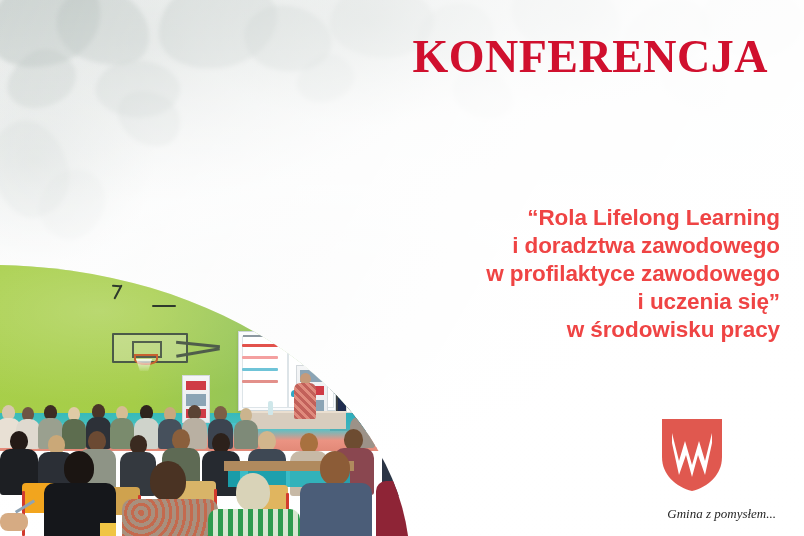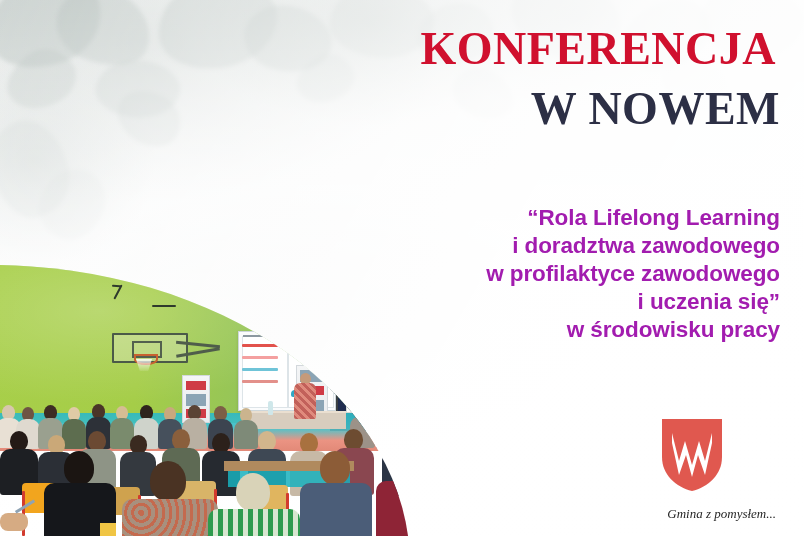--- a/index.html
+++ b/index.html
@@ -224,21 +224,21 @@
     text-align: right;
     width: 420px;
   }
   .t-main {
     font-family: "Liberation Serif", "DejaVu Serif", serif;
     font-weight: 700;
     font-size: 46px;
     line-height: 1.0;
     letter-spacing: 0.5px;
     color: #d0102e;
-    margin: 4px;
+    margin: 12px;
     white-space: nowrap;
   }
   .t-sub {
     font-family: "Liberation Serif", "DejaVu Serif", serif;
     font-weight: 700;
     font-size: 46px;
     line-height: 1.0;
     letter-spacing: 0.5px;
     color: #2c2f45;
     margin: 14px 0 0 0;
@@ -250,21 +250,21 @@
     right: 24px;
     top: 204px;
     width: 420px;
     text-align: right;
   }
   .q-line {
     font-family: "Liberation Sans", "DejaVu Sans", sans-serif;
     font-weight: 700;
     font-size: 22.5px;
     line-height: 28px;
-    color: #a21caf;
+    color: #ef4444;
     letter-spacing: -0.1px;
     white-space: nowrap;
   }
 
   
   .logo-block {
     position: absolute;
     right: 22px;
     bottom: 14px;
     width: 180px;
@@ -483,21 +483,20 @@
 
       <div style="position:absolute;left:0px;top:258px;width:28px;height:18px;border-radius:8px;background:#d6ab83;"></div>
       <div style="position:absolute;left:14px;top:250px;width:22px;height:3px;background:#8fa3b4;transform:rotate(-32deg);"></div>
 
       <div style="position:absolute;left:100px;top:268px;width:16px;height:20px;background:#f0c544;"></div>
     </div>
   </div>
 
   <div class="title-block">
     <div class="t-main">KONFERENCJA</div>
-    <div class="t-sub">W NOWEM</div>
   </div>
 
   <div class="quote-block">
     <div class="q-line">“Rola Lifelong Learning</div>
     <div class="q-line">i doradztwa zawodowego</div>
     <div class="q-line">w profilaktyce zawodowego</div>
     <div class="q-line">i uczenia się”</div>
     <div class="q-line">w środowisku pracy</div>
   </div>
 

